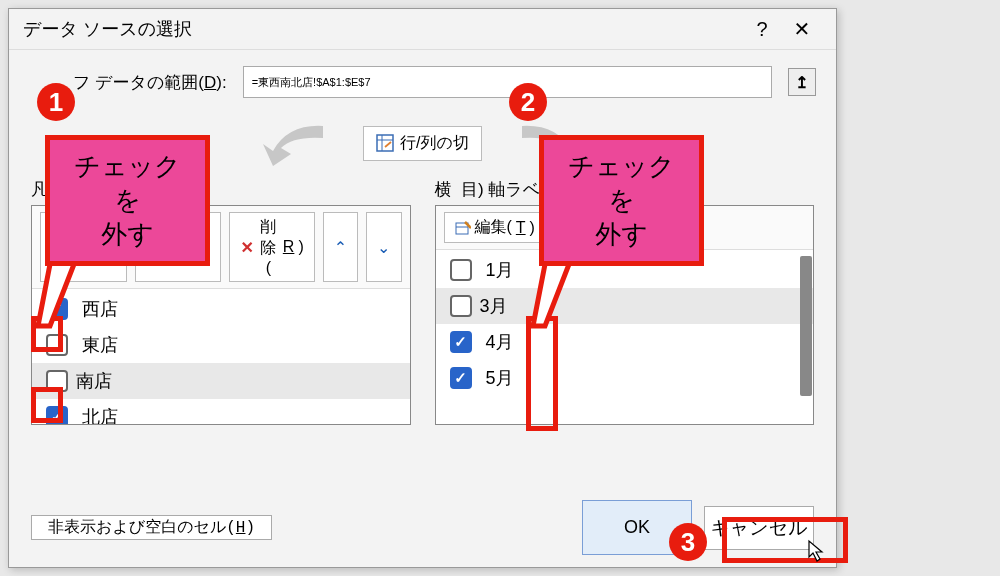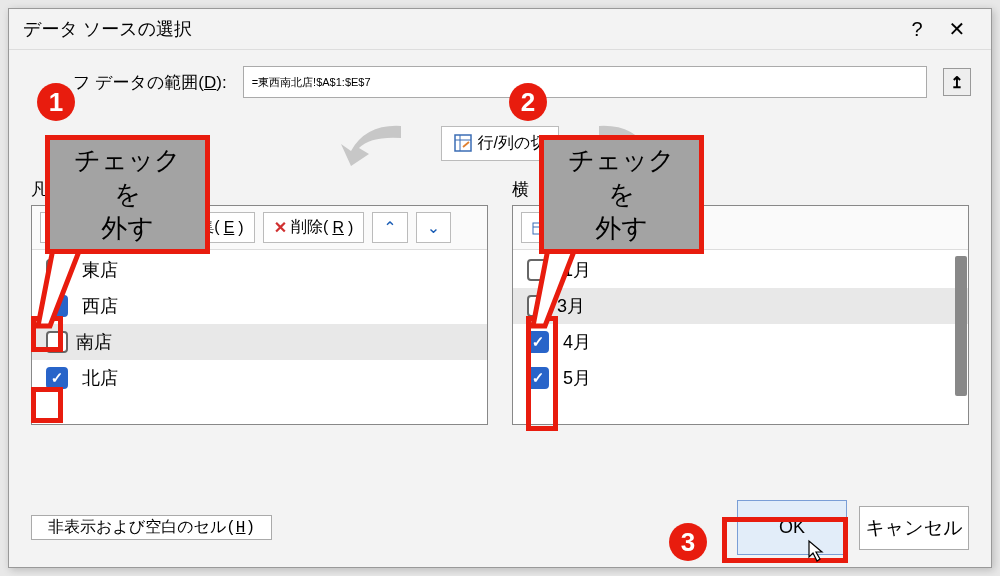--- a/index.html
+++ b/index.html
@@ -8,21 +8,21 @@
       font-size: 14px;
       background: #e8e8e8;
       width: 1000px;
       height: 576px;
       position: relative;
     }
     .dialog {
       position: absolute;
       left: 8px;
       top: 8px;
-      width: 984px;
+      width: 829px;
       height: 560px;
       background: #f3f3f3;
       border: 1px solid #999;
       box-shadow: 2px 2px 8px rgba(0,0,0,0.2);
     }
     .titlebar {
       display: flex;
       align-items: center;
       padding: 8px 14px;
       font-size: 18px;
@@ -191,23 +191,23 @@
       color: #fff;
       font-size: 26px;
       font-weight: bold;
       display: flex;
       align-items: center;
       justify-content: center;
       z-index: 20;
     }
     .anno-callout {
       position: absolute;
-      background: #a3a3a3;
+      background: #ec4899;
       border: 5px solid #e81c0e;
-      padding: 4px 14px;
+      padding: 10px 14px;
       font-size: 26px;
       text-align: center;
       line-height: 1.3;
       z-index: 19;
     }
     .anno-pointer {
       position: absolute;
       z-index: 18;
     }
     .anno-rect {
@@ -299,26 +299,26 @@
             <span style="color:#d03030;font-weight:bold;">✕</span>
             <span>削除(</span>
               <u class="mnemonic">R</u>
               <span>)</span>
           </button>
           <button class="tb-btn arrow">⌃</button>
           <button class="tb-btn arrow">⌄</button>
         </div>
         <div class="list" id="legend-list">
             <div class="list-item">
+              <span class="chk checked">✓</span>
+              <span>西店</span>
+            </div>
+            <div class="list-item">
               <span class="chk"></span>
               <span>東店</span>
-            </div>
-            <div class="list-item">
-              <span class="chk checked">✓</span>
-              <span>西店</span>
             </div>
             <div class="list-item selected">
               <span class="chk"></span>
               <span>南店</span>
             </div>
             <div class="list-item">
               <span class="chk checked">✓</span>
               <span>北店</span>
             </div>
           </div>

